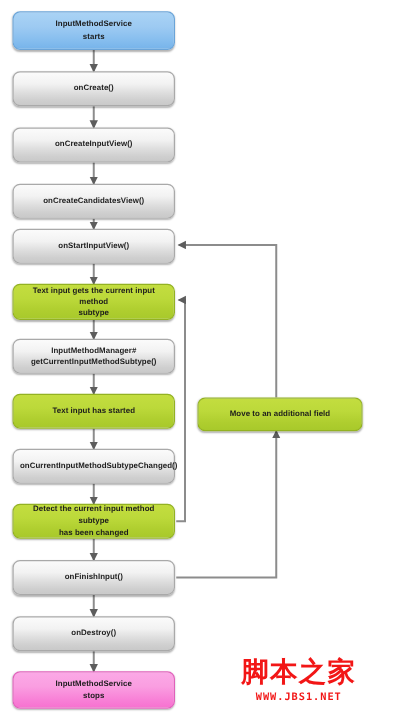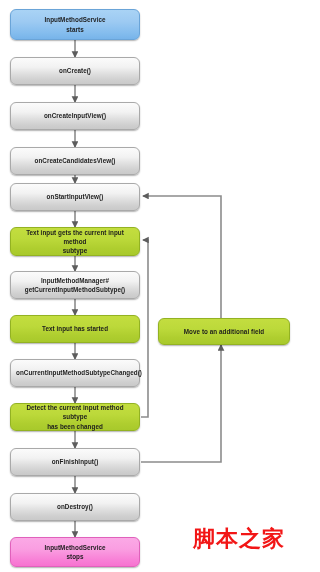--- a/index.html
+++ b/index.html
@@ -209,15 +209,16 @@
   </div>
 
   <div class="node n-green" style="left:158px; top:318px; width:132px; height:27px;">
     <span class="lbl">
       <span>Move to an additional field</span>
     </span>
   </div>
 
   <div id="watermark">
     <div class="cjk">脚本之家</div>
+    <div class="url">WWW.JBS1.NET</div>
   </div>
 
 </div>
 
 </body></html>

